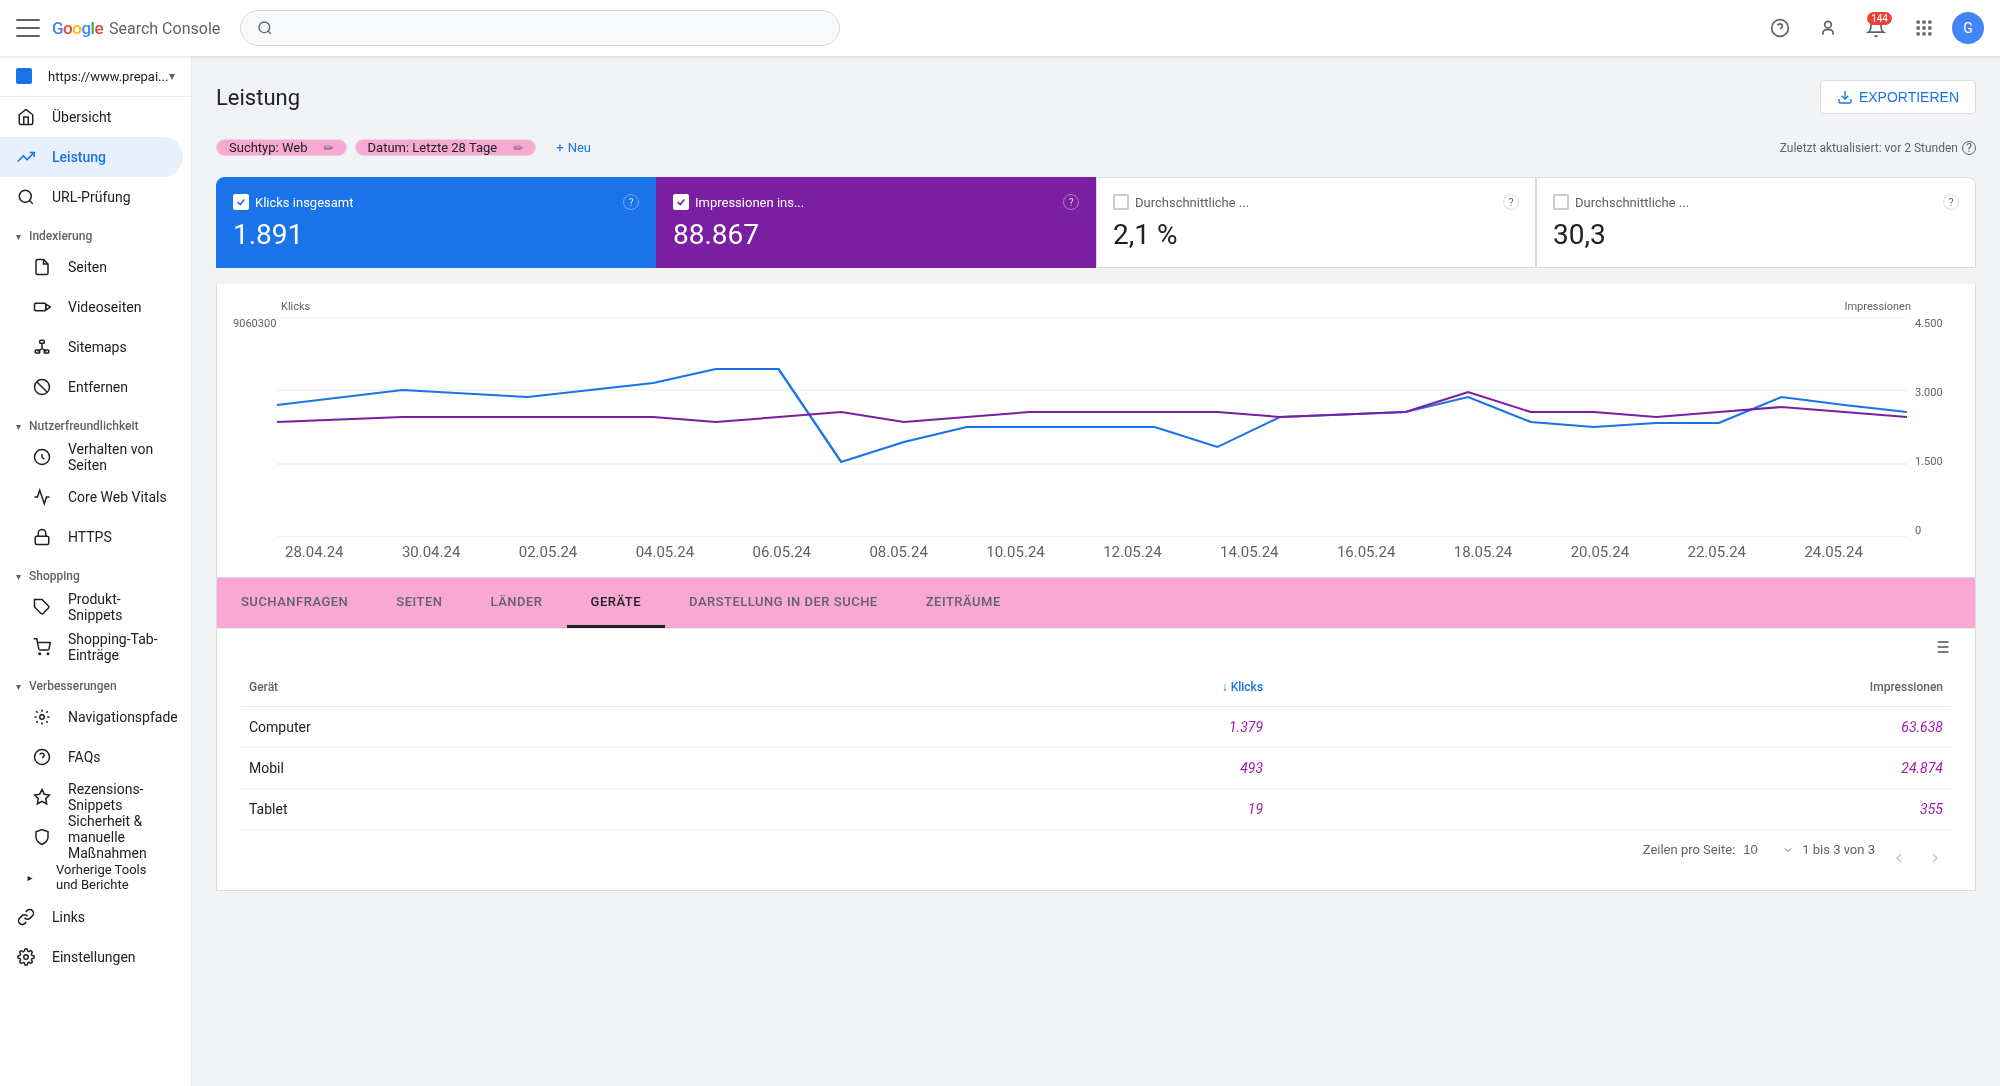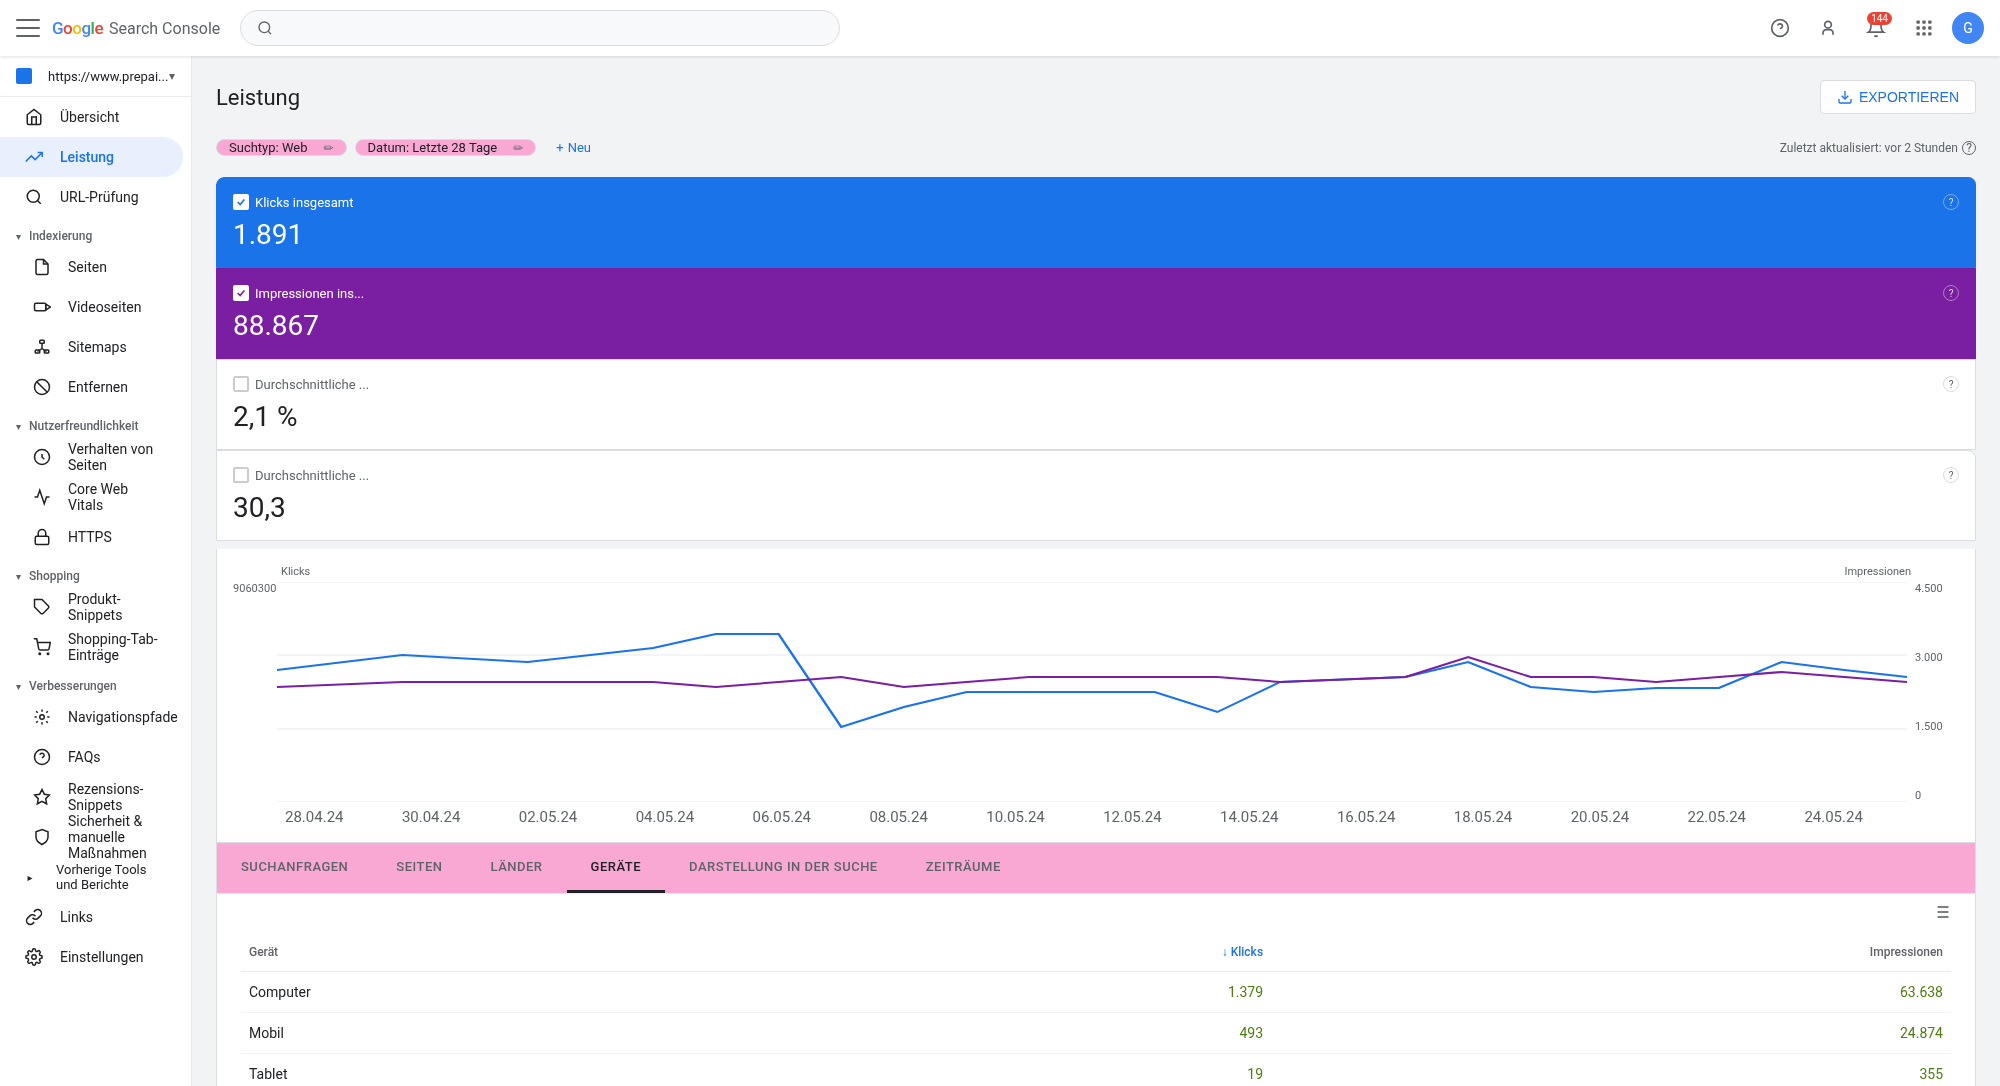--- a/index.html
+++ b/index.html
@@ -43,21 +43,21 @@
       background: #fff; overflow-y: auto; border-right: 1px solid #e8eaed;
     }
     .site-selector {
       display: flex; align-items: center; padding: 12px 16px; border-bottom: 1px solid #e8eaed; cursor: pointer;
     }
     .site-favicon { width: 16px; height: 16px; background: #1a73e8; border-radius: 2px; margin-right: 8px; flex-shrink: 0; }
     .site-name { font-size: 13px; color: #202124; flex: 1; overflow: hidden; text-overflow: ellipsis; white-space: nowrap; margin-left: 8px; }
     .site-chevron { color: #5f6368; font-size: 12px; }
 
     .nav-item {
-      display: flex; align-items: center; padding: 0 24px; height: 40px; cursor: pointer;
+      display: flex; align-items: center; padding: 0 16px; height: 40px; cursor: pointer;
       color: #202124; font-size: 14px; border-radius: 0 20px 20px 0; margin-right: 8px;
     }
     .nav-item.active { background: #e8f0fe; color: #1a73e8; font-weight: 500; }
     .nav-icon { width: 20px; height: 20px; margin-right: 16px; display: flex; align-items: center; justify-content: center; flex-shrink: 0; }
     .nav-section-header {
       padding: 12px 16px 4px; font-size: 12px; color: #5f6368; font-weight: 500;
       display: flex; align-items: center; cursor: pointer;
     }
     .nav-section-header .chevron { margin-right: 8px; font-size: 10px; }
 
@@ -82,21 +82,21 @@
       background: #f9a8d4; color: #202124;
     }
     .filter-chip .edit-icon { color: #5f6368; font-size: 12px; }
     .add-filter-btn {
       display: flex; align-items: center; gap: 4px; padding: 6px 12px;
       cursor: pointer; font-size: 13px; color: #1a73e8;
     }
     .last-updated { margin-left: auto; font-size: 12px; color: #5f6368; display: flex; align-items: center; gap: 4px; }
 
     
-    .metrics-container { display: flex; margin-bottom: 8px; flex-direction: column; }
+    .metrics-container { display: flex; margin-bottom: 16px; }
     .metric-card {
       display: flex; flex-direction: column; padding: 16px; border: 1px solid #dadce0;
       cursor: pointer; background: white; min-width: 140px;
     }
     .metric-card:first-child { border-radius: 8px 0 0 0; }
     .metric-card.active-blue { background: #1a73e8; border-color: #1a73e8; border-radius: 8px 0 0 0; }
     .metric-card.active-purple { background: #7b1fa2; border-color: #7b1fa2; }
     .metric-card-header { display: flex; align-items: center; gap: 6px; margin-bottom: 8px; }
     .metric-checkbox { width: 16px; height: 16px; border: 2px solid #ccc; border-radius: 2px; flex-shrink: 0; }
     .metric-checkbox.white-check { background: white; border-color: white; display: flex; align-items: center; justify-content: center; }
@@ -132,21 +132,21 @@
     .table-toolbar { display: flex; justify-content: flex-end; padding: 8px 0; }
     .filter-icon-btn { cursor: pointer; color: #5f6368; }
     table { width: 100%; border-collapse: collapse; }
     th {
       text-align: left; padding: 12px 8px; font-size: 12px; color: #5f6368;
       font-weight: 500; border-bottom: 1px solid #e8eaed;
     }
     th.numeric { text-align: right; }
     td { padding: 12px 8px; font-size: 14px; border-bottom: 1px solid #f1f3f4; }
     td.numeric { text-align: right; }
-    td.blue { color: #4d7c0f; }
+    td.blue { color: #a21caf; font-style: italic; }
     .pagination {
       display: flex; align-items: flex-start; justify-content: flex-end;
       padding: 12px 0 0; font-size: 13px; color: #5f6368; gap: 8px;
     }
     .rows-per-page { display: flex; align-items: center; gap: 8px; }
     .rows-select {
       border: none; font-size: 13px; color: #5f6368; cursor: pointer; background: transparent;
       appearance: none; padding-right: 16px;
     }
     .pagination-nav { display: flex; gap: 4px; }

